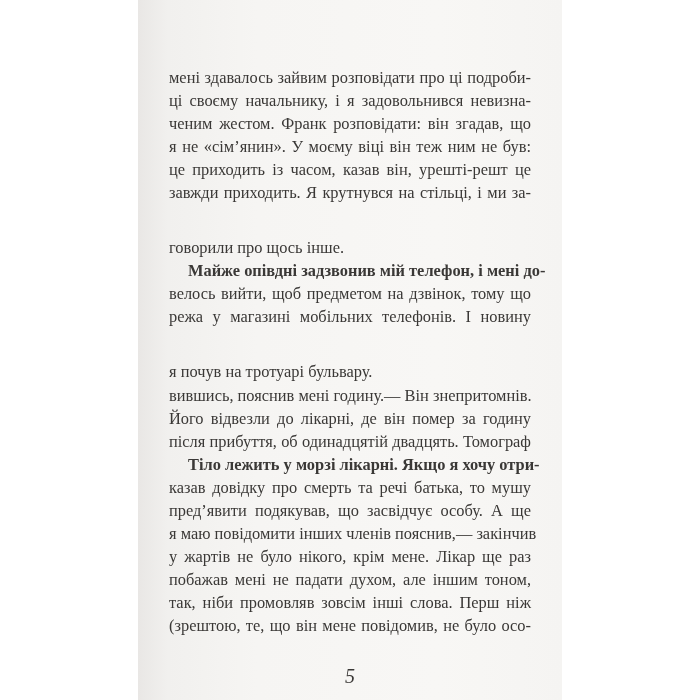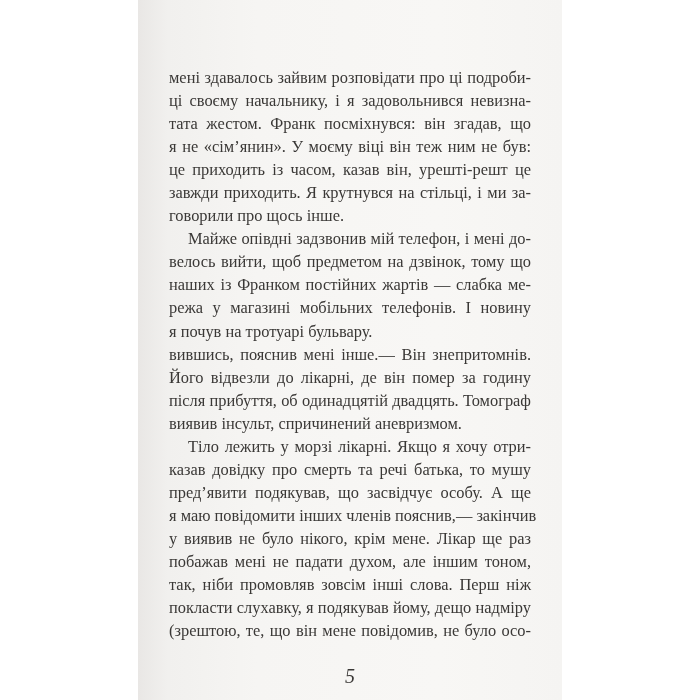--- a/index.html
+++ b/index.html
@@ -12,58 +12,55 @@
   }
   .text {
     position: absolute; left: 31px; top: 66px; width: 362px;
     font-family: "Liberation Serif", "DejaVu Serif", serif;
     font-size: 16.4px; line-height: 23.05px; color: #3a3836;
   }
   .line {
     display: block; white-space: nowrap; text-align: justify; text-align-last: justify;
     height: 23.05px; overflow: visible;
   }
-  .line.last { text-align-last: left; }
-  .line.indent { padding-left: 19px; }
+  .line.last { text-align-last: left; margin-top: 32px; }
+  .line.indent { padding-left: 19px; font-weight: bold; }
   .page-number {
     position: absolute; left: 0; width: 424px; top: 665px; text-align: center;
     font-family: "Liberation Serif", "DejaVu Serif", serif; font-style: italic;
     font-size: 20px; color: #3a3836;
   }
 </style>
 </head>
 <body>
 
 <div class="page">
   <div class="text">
 
     <span class="line">мені здавалось зайвим розповідати про ці подроби-</span>
     <span class="line">ці своєму начальнику, і я задовольнився невизна-</span>
-    <span class="line">тата жестом. Франк посміхнувся: він згадав, що</span>
+    <span class="line">ченим жестом. Франк розповідати: він згадав, що</span>
     <span class="line">я не «сім’янин». У моєму віці він теж ним не був:</span>
     <span class="line">це приходить із часом, казав він, урешті-решт це</span>
     <span class="line">завжди приходить. Я крутнувся на стільці, і ми за-</span>
     <span class="line last">говорили про щось інше.</span>
 
     <span class="line indent">Майже опівдні задзвонив мій телефон, і мені до-</span>
     <span class="line">велось вийти, щоб предметом на дзвінок, тому що</span>
-    <span class="line">наших із Франком постійних жартів — слабка ме-</span>
     <span class="line">режа у магазині мобільних телефонів. І новину</span>
     <span class="line last">я почув на тротуарі бульвару.</span>
 
-    <span class="line">вившись, пояснив мені інше.— Він знепритомнів.</span>
+    <span class="line">вившись, пояснив мені годину.— Він знепритомнів.</span>
     <span class="line">Його відвезли до лікарні, де він помер за годину</span>
     <span class="line">після прибуття, об одинадцятій двадцять. Томограф</span>
-    <span class="line last">виявив інсульт, спричинений аневризмом.</span>
 
     <span class="line indent">Тіло лежить у морзі лікарні. Якщо я хочу отри-</span>
     <span class="line">казав довідку про смерть та речі батька, то мушу</span>
     <span class="line">пред’явити подякував, що засвідчує особу. А ще</span>
     <span class="line">я маю повідомити інших членів пояснив,— закінчив</span>
-    <span class="line">у виявив не було нікого, крім мене. Лікар ще раз</span>
+    <span class="line">у жартів не було нікого, крім мене. Лікар ще раз</span>
     <span class="line">побажав мені не падати духом, але іншим тоном,</span>
     <span class="line">так, ніби промовляв зовсім інші слова. Перш ніж</span>
-    <span class="line">покласти слухавку, я подякував йому, дещо надміру</span>
     <span class="line">(зрештою, те, що він мене повідомив, не було осо-</span>
 
   </div>
   <div class="page-number">5</div>
 </div>
 
 </body></html>

